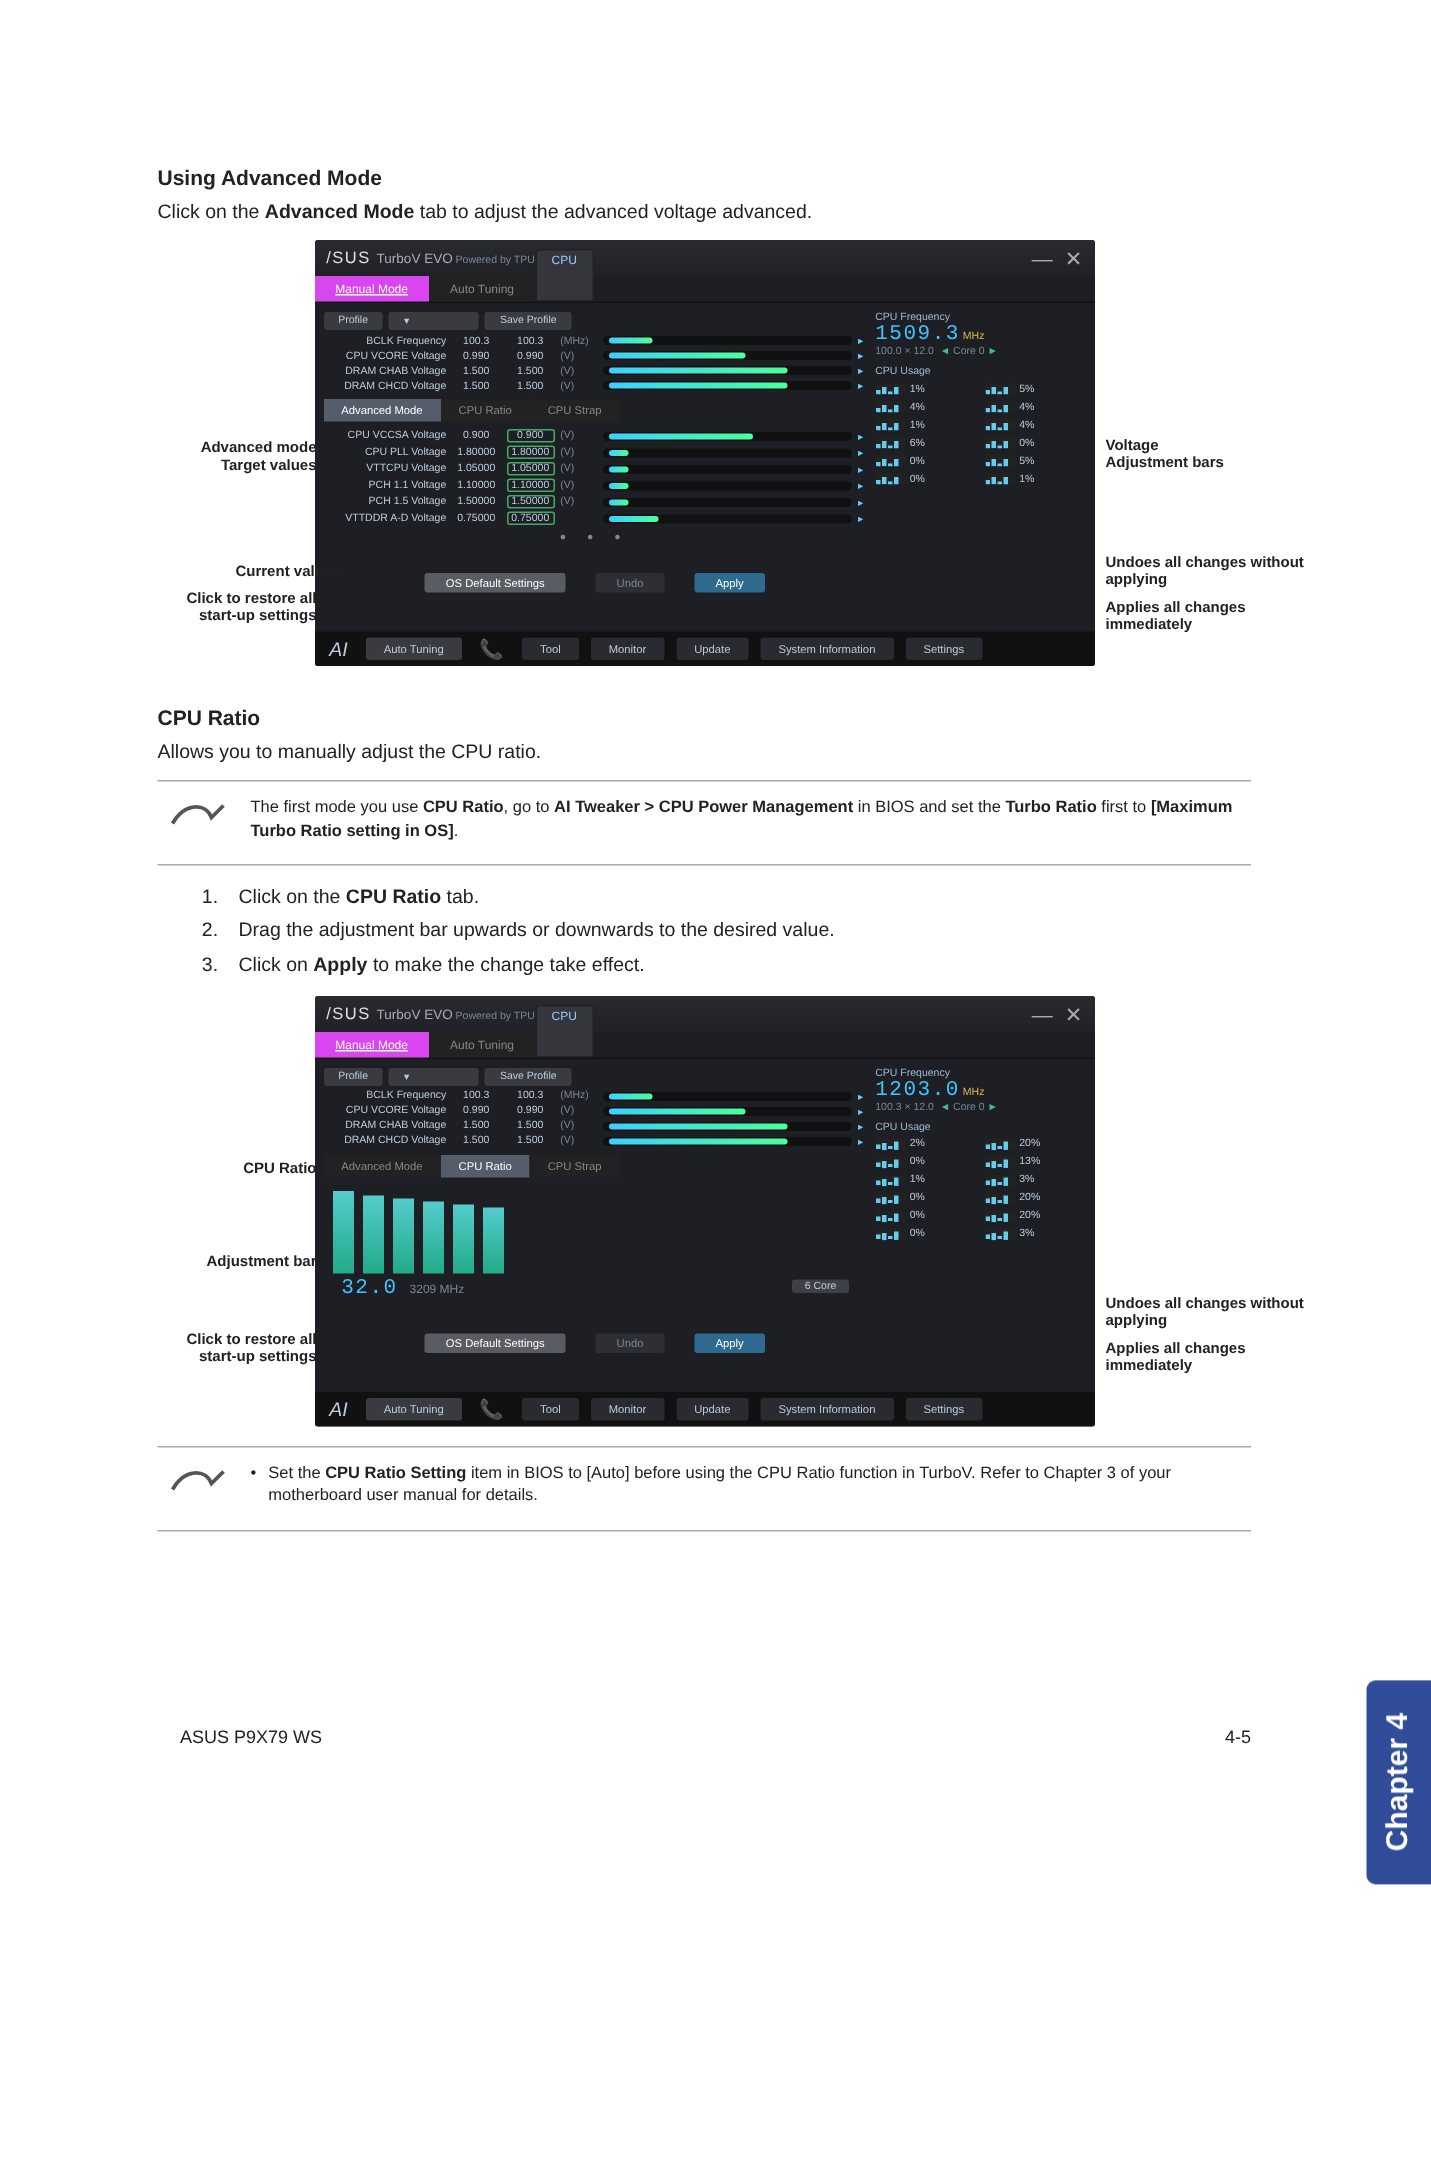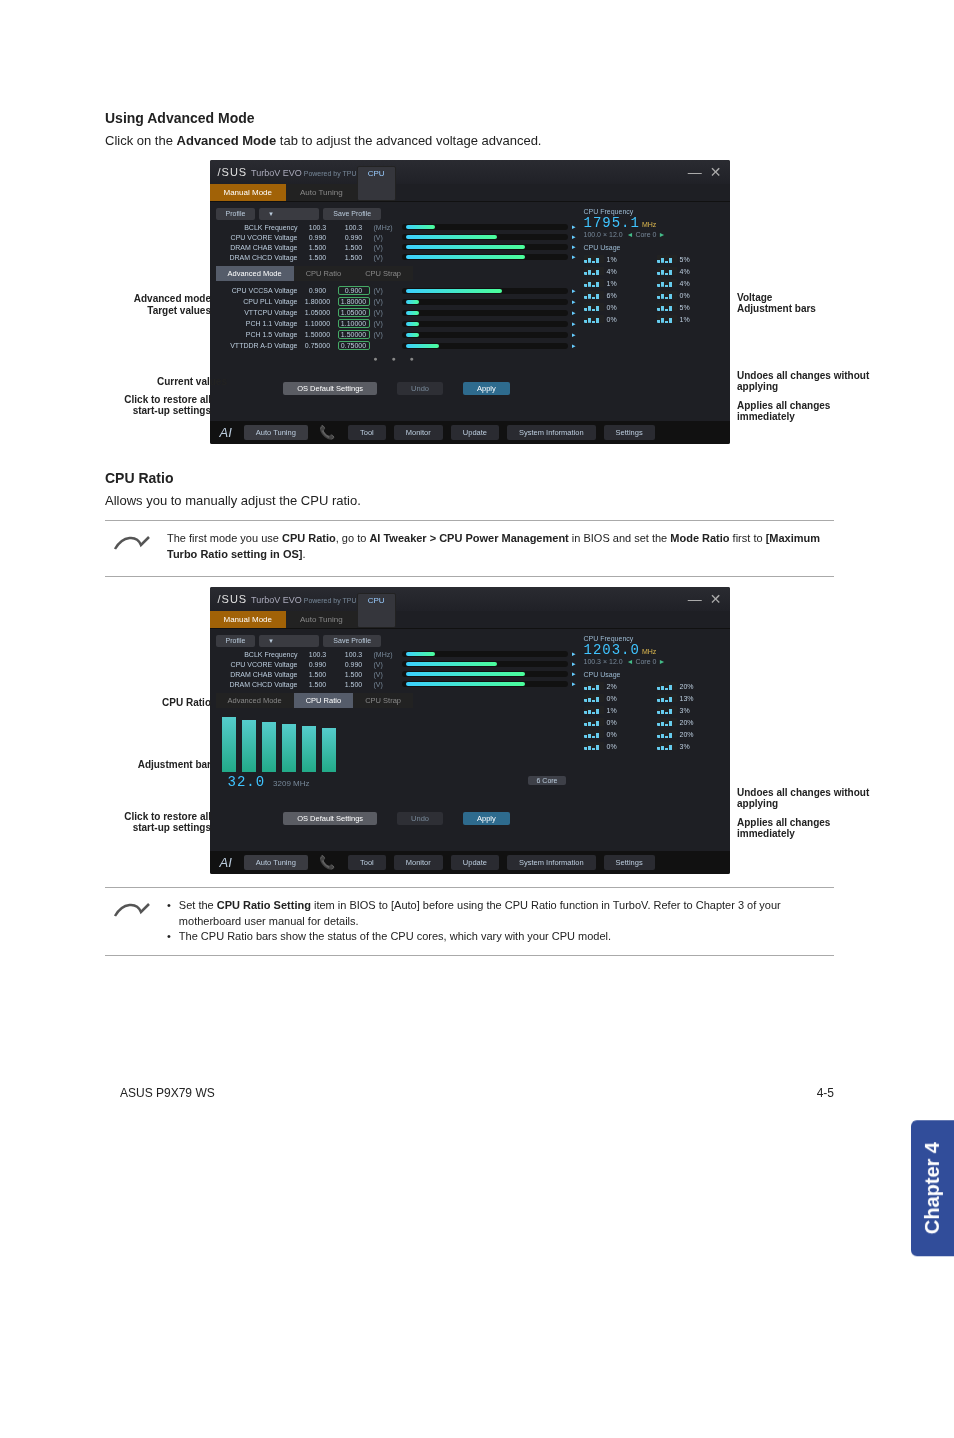--- a/index.html
+++ b/index.html
@@ -9,21 +9,21 @@
   .body-text { font-size: 13px; line-height: 1.4; margin-bottom: 10px; }
   .body-text .bold { font-weight: bold; }
   .figure-block { position: relative; margin: 10px 0 20px 0; }
   .app-window { background: #1e1f24; width: 520px; margin: 0 auto; border-radius: 2px; overflow: hidden; font-size: 7px; color: #ccc; }
   .titlebar { background: linear-gradient(#2a2b31,#202127); display:flex; align-items:center; justify-content:space-between; padding:4px 8px; }
   .titlebar .logo { font-family: Impact, sans-serif; letter-spacing:1px; color:#e0e0e0; font-size:11px; }
   .titlebar .product { color:#aab; font-size:9px; }
   .titlebar .close-min { display:flex; gap:8px; color:#aaa; font-size:14px; }
   .tabs-main { display:flex; border-bottom:1px solid #111; }
   .tab-main { padding:4px 14px; font-size:8px; background:#222; color:#888; }
-  .tab-main.active { background:#a16207; color:#fff; }
+  .tab-main.active { background:#d946ef; color:#fff;text-decoration:underline; }
   .cpu-box { float:right; margin:-18px 6px 0 0; background:#35363c; padding:2px 10px; border-radius:2px; font-size:8px; color:#9cf; border:1px solid #222; }
   .app-body { display:flex; padding:6px 6px 6px 6px; gap:6px; }
   .left-col { flex:1; }
   .right-col { width:140px; }
   .section-row { display:flex; gap:4px; margin-bottom:2px; }
   .section-row .pbtn { background:#3a3b41; padding:2px 10px; border-radius:2px; font-size:7px; color:#bcd; }
   .param-row { display:flex; align-items:center; gap:4px; padding:1px 2px; }
   .param-row .pname { width:80px; text-align:right; color:#bcd; }
   .param-row .pv { width:32px; text-align:center; color:#bcd; }
   .param-row .pv.cval { border:1px solid #4a6; border-radius:2px; }
@@ -228,21 +228,21 @@
             </div>
           <div class="dots">● ● ●</div>
           <div class="os-row">
             <div class="os-btn os">OS Default Settings</div>
             <div class="os-btn undo">Undo</div>
             <div class="os-btn apply">Apply</div>
           </div>
         </div>
         <div class="right-col">
           <div class="right-stat-title">CPU Frequency</div>
-          <div><span class="big-freq">1795.1</span> <span class="mhz">MHz</span></div>
+          <div><span class="big-freq">1509.3</span> <span class="mhz">MHz</span></div>
           <div class="subfreq"><span>100.0 × 12.0</span>&nbsp;&nbsp;<span style="color:#4b8;">◄</span>&nbsp;<span>Core 0</span>&nbsp;<span style="color:#4b8;">►</span></div>
           <div class="right-stat-title" style="margin-top:6px;">CPU Usage</div>
           <div class="usage-grid" id="usage-1">
               <div class="usage-cell">
                 <div class="spark"></div>
                 <span>1%</span>
               </div>
               <div class="usage-cell">
                 <div class="spark"></div>
                 <span>5%</span>
@@ -306,24 +306,29 @@
   <div class="heading">CPU Ratio</div>
   <p class="body-text">Allows you to manually adjust the CPU ratio.</p>
 
   <div class="note-box">
     <div class="note-icon">
       <svg viewBox="0 0 40 28">
           <path d="M4 18 C 12 4, 26 4, 30 14 L 38 6"></path>
         </svg>
     </div>
     <div class="note-text">
-      <span>The first mode you use </span><span class="b">CPU Ratio</span><span>, go to </span><span class="b">AI Tweaker &gt; CPU Power Management</span><span> in BIOS and set the </span><span class="b">Mode Ratio</span><span> first to </span><span class="b">[Maximum Turbo Ratio setting in OS]</span><span>.</span>
+      <span>The first mode you use </span><span class="b">CPU Ratio</span><span>, go to </span><span class="b">AI Tweaker &gt; CPU Power Management</span><span> in BIOS and set the </span><span class="b">Turbo Ratio</span><span> first to </span><span class="b">[Maximum Turbo Ratio setting in OS]</span><span>.</span>
     </div>
   </div>
 
+  <ol class="steps">
+    <li><span>Click on the </span><b>CPU Ratio</b><span> tab.</span></li>
+    <li>Drag the adjustment bar upwards or downwards to the desired value.</li>
+    <li><span>Click on </span><b>Apply</b><span> to make the change take effect.</span></li>
+  </ol>
 
   <div class="figure-block" style="height:280px;">
     <div class="callout left" style="left:0; top:110px; width:106px;"><span>CPU Ratio</span></div>
     <div class="callout left" style="left:0; top:172px; width:106px;"><span>Adjustment bar</span></div>
     <div class="callout left" style="left:0; top:224px; width:106px;"><span>Click to restore all start-up settings</span></div>
     <div class="callout right" style="left:632px; top:200px; width:140px;"><span>Undoes all changes without applying</span></div>
     <div class="callout right" style="left:632px; top:230px; width:140px;"><span>Applies all changes immediately</span></div>
 
     <div class="app-window">
       <div class="titlebar">
@@ -485,23 +490,20 @@
     <div class="note-icon">
       <svg viewBox="0 0 40 28">
           <path d="M4 18 C 12 4, 26 4, 30 14 L 38 6"></path>
         </svg>
     </div>
     <div class="note-text">
       <ul class="bullet-list">
         <li>
             <span><span>Set the </span><span class="b">CPU Ratio Setting</span><span> item in BIOS to [Auto] before using the CPU Ratio function in TurboV. Refer to Chapter 3 of your motherboard user manual for details.</span></span>
           </li>
-        <li>
-            <span>The CPU Ratio bars show the status of the CPU cores, which vary with your CPU model.</span>
-          </li>
       </ul>
     </div>
   </div>
 
 </div>
 
 <div class="chapter-tab">Chapter 4</div>
 
 <div class="footer">
   <span>ASUS P9X79 WS</span>

